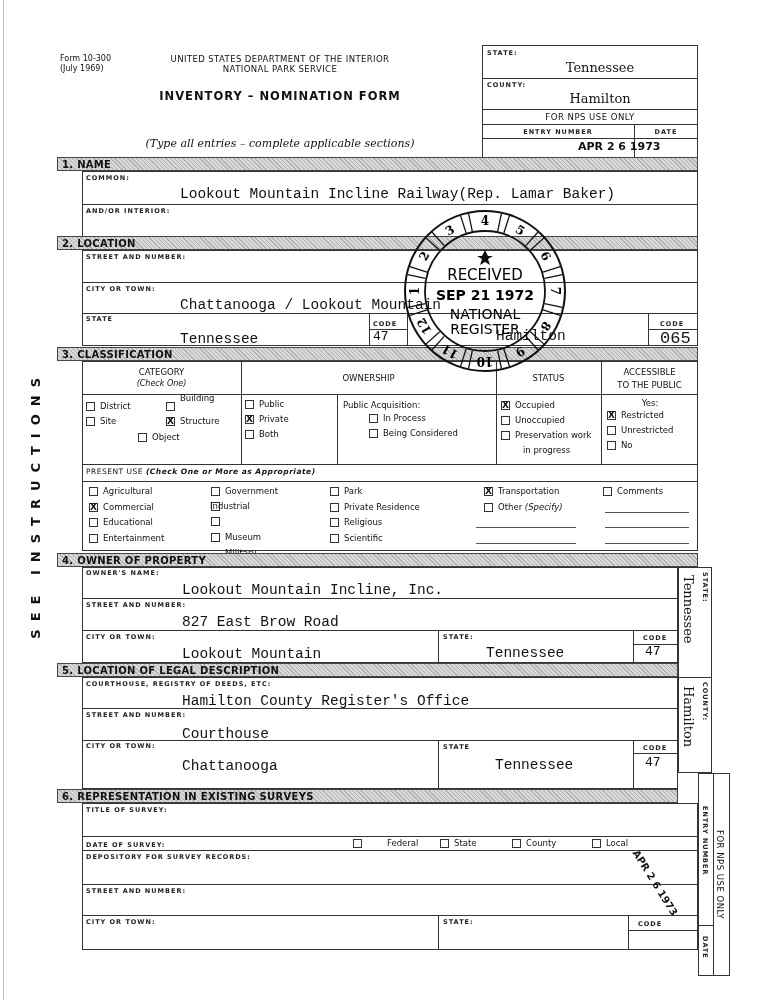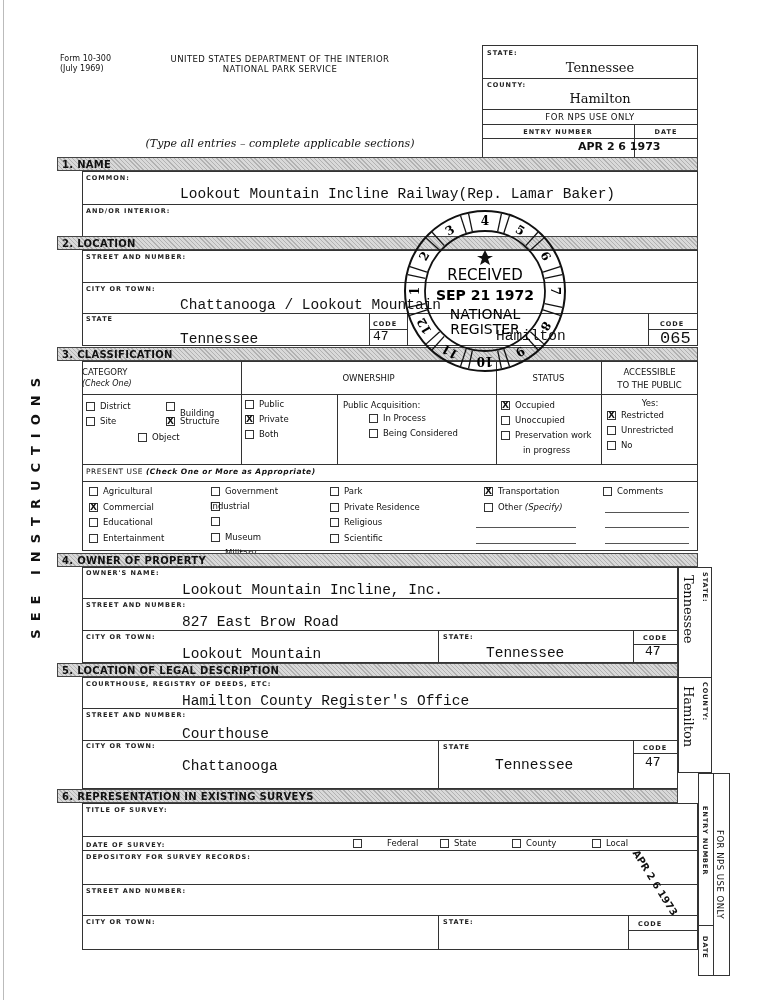--- a/index.html
+++ b/index.html
@@ -30,20 +30,21 @@
 
 <div class="abs sans hdr-small" style="left:60px;top:54px;">
   <div>Form 10-300</div>
   <div>(July 1969)</div>
 </div>
 <div class="abs sans" style="left:140px;top:54px;width:280px;text-align:center;font-size:8.5px;line-height:10px;letter-spacing:.4px;">
   <div>UNITED STATES DEPARTMENT OF THE INTERIOR</div>
   <div>NATIONAL PARK SERVICE</div>
 </div>
 <div class="abs sans" style="left:120px;top:89px;width:320px;text-align:center;font-size:11.5px;font-weight:bold;line-height:15px;letter-spacing:1px;">
+  <div>INVENTORY – NOMINATION FORM</div>
 </div>
 <div class="abs serif" style="left:120px;top:137px;width:320px;text-align:center;font-size:11px;font-style:italic;">(Type all entries – complete applicable sections)</div>
 
 <div class="box" style="left:482px;top:45px;width:216px;height:113px;border-width:1.5px;"></div>
 <div class="abs lbl" style="left:487px;top:49px;">STATE:</div>
 <div class="abs serif" style="left:482px;top:60px;width:236px;text-align:center;font-size:13px;">Tennessee</div>
 <div class="hl" style="left:482px;top:78px;width:216px;"></div>
 <div class="abs lbl" style="left:487px;top:81px;">COUNTY:</div>
 <div class="abs serif" style="left:482px;top:91px;width:236px;text-align:center;font-size:13px;">Hamilton</div>
 <div class="hl" style="left:482px;top:109px;width:216px;"></div>
@@ -94,36 +95,36 @@
 <div class="box" style="left:82px;top:361px;width:616px;height:190px;"></div>
 
 <div class="vl" style="left:241px;top:361px;height:103px;"></div>
 <div class="vl" style="left:337px;top:394px;height:70px;"></div>
 <div class="vl" style="left:496px;top:361px;height:103px;"></div>
 <div class="vl" style="left:601px;top:361px;height:103px;"></div>
 <div class="hl" style="left:82px;top:394px;width:616px;"></div>
 <div class="hl" style="left:82px;top:464px;width:616px;"></div>
 <div class="hl" style="left:82px;top:481px;width:616px;"></div>
 
-<div class="abs sans" style="left:82px;top:366px;width:159px;text-align:left;font-size:8.5px;line-height:12px;">
+<div class="abs sans" style="left:82px;top:366px;width:159px;text-align:center;font-size:8.5px;line-height:12px;">
   <div>CATEGORY</div>
   <div style="font-style:italic;font-size:8px;">(Check One)</div>
 </div>
 <div class="abs sans" style="left:241px;top:373px;width:255px;text-align:center;font-size:8.5px;">OWNERSHIP</div>
 <div class="abs sans" style="left:496px;top:373px;width:105px;text-align:center;font-size:8.5px;">STATUS</div>
 <div class="abs sans" style="left:601px;top:366px;width:97px;text-align:center;font-size:8.5px;line-height:13px;">
   <div>ACCESSIBLE</div>
   <div>TO THE PUBLIC</div>
 </div>
 
 <div id="cat-opts">
     <div class="cb" style="left: 86px; top: 402px;"></div>
     <div class="opt" style="left: 100px; top: 401px;">District</div>
     <div class="cb" style="left: 166px; top: 402px;"></div>
-    <div class="opt" style="left: 180px; top: 408px;">Building</div>
+    <div class="opt" style="left: 180px; top: 393px;">Building</div>
     <div class="cb" style="left: 86px; top: 417px;"></div>
     <div class="opt" style="left: 100px; top: 416px;">Site</div>
     <div class="cb" style="left: 166px; top: 417px;">X</div>
     <div class="opt" style="left: 180px; top: 416px;">Structure</div>
     <div class="cb" style="left: 138px; top: 433px;"></div>
     <div class="opt" style="left: 152px; top: 432px;">Object</div>
     <div class="cb" style="left: 245px; top: 400px;"></div>
     <div class="opt" style="left: 259px; top: 399px;">Public</div>
     <div class="cb" style="left: 245px; top: 415px;">X</div>
     <div class="opt" style="left: 259px; top: 414px;">Private</div>

